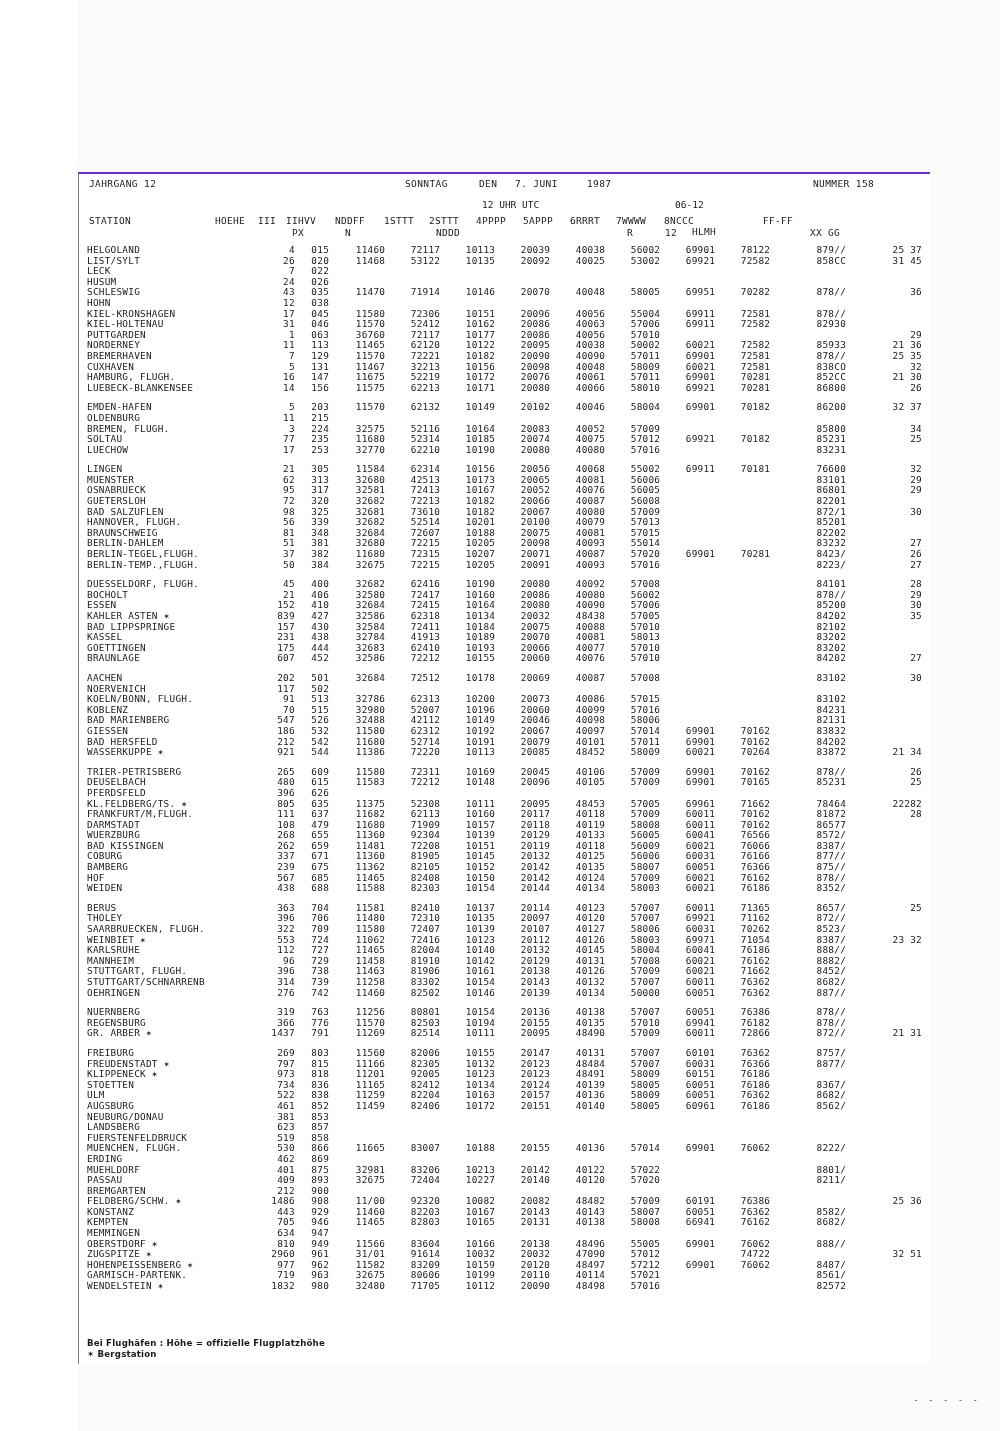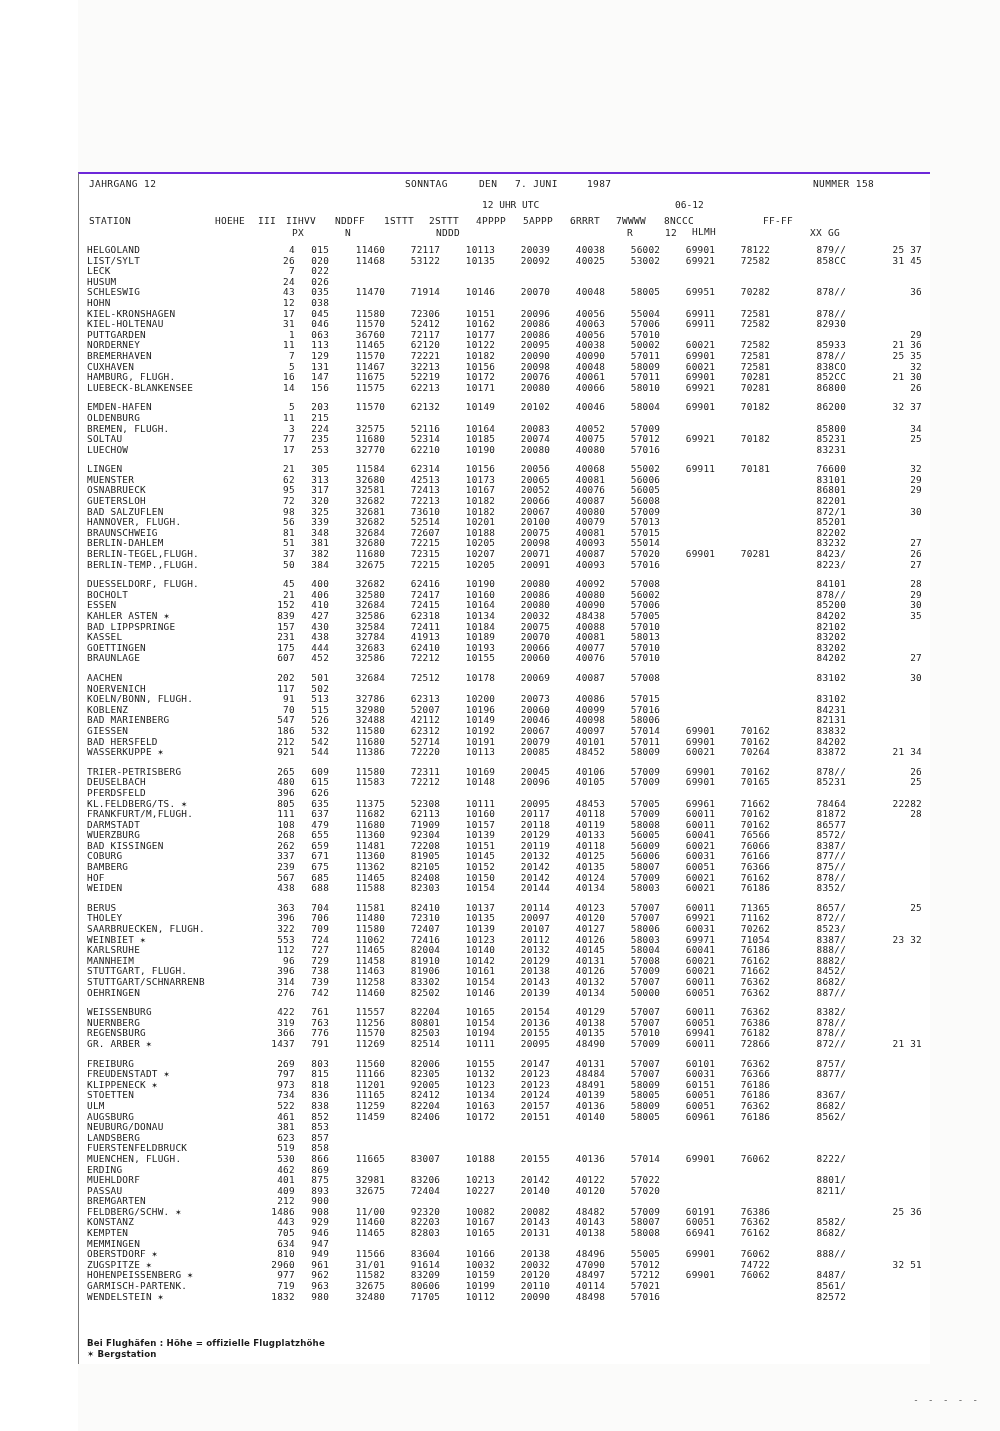--- a/index.html
+++ b/index.html
@@ -1206,35 +1206,20 @@
             <td class="c-5appp">50000</td>
             <td class="c-6rrrt">60051</td>
             <td class="c-7wwww">76362</td>
             <td class="c-8nccc">887//</td>
             <td class="c-ff"></td>
           </tr>
           <tr class="spacer">
             <td colspan="13">&nbsp;</td>
           </tr>
           <tr>
-            <td class="c-name">WEISSENBURG</td>
-            <td class="c-hoehe">422</td>
-            <td class="c-iii">761</td>
-            <td class="c-iihvv">11557</td>
-            <td class="c-nddff">82204</td>
-            <td class="c-1sttt">10165</td>
-            <td class="c-2sttt">20154</td>
-            <td class="c-4pppp">40129</td>
-            <td class="c-5appp">57007</td>
-            <td class="c-6rrrt">60011</td>
-            <td class="c-7wwww">76362</td>
-            <td class="c-8nccc">8382/</td>
-            <td class="c-ff"></td>
-          </tr>
-          <tr>
             <td class="c-name">NUERNBERG</td>
             <td class="c-hoehe">319</td>
             <td class="c-iii">763</td>
             <td class="c-iihvv">11256</td>
             <td class="c-nddff">80801</td>
             <td class="c-1sttt">10154</td>
             <td class="c-2sttt">20136</td>
             <td class="c-4pppp">40138</td>
             <td class="c-5appp">57007</td>
             <td class="c-6rrrt">60051</td>

